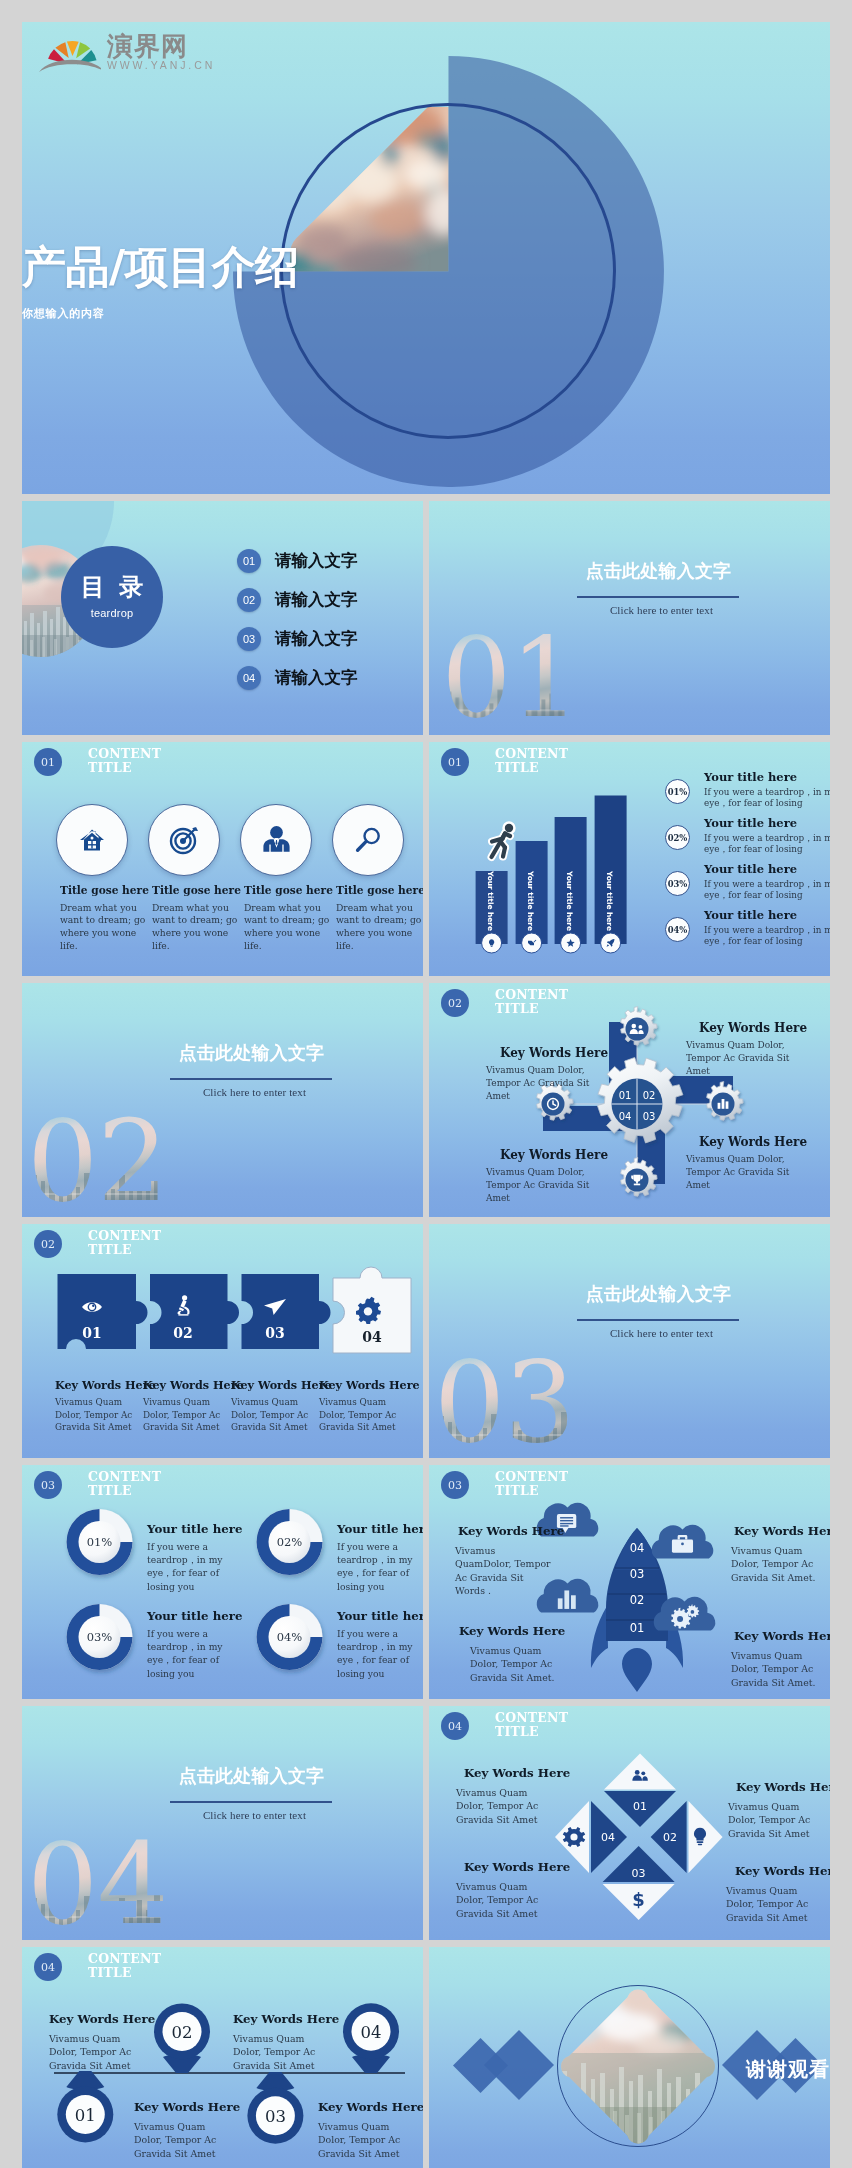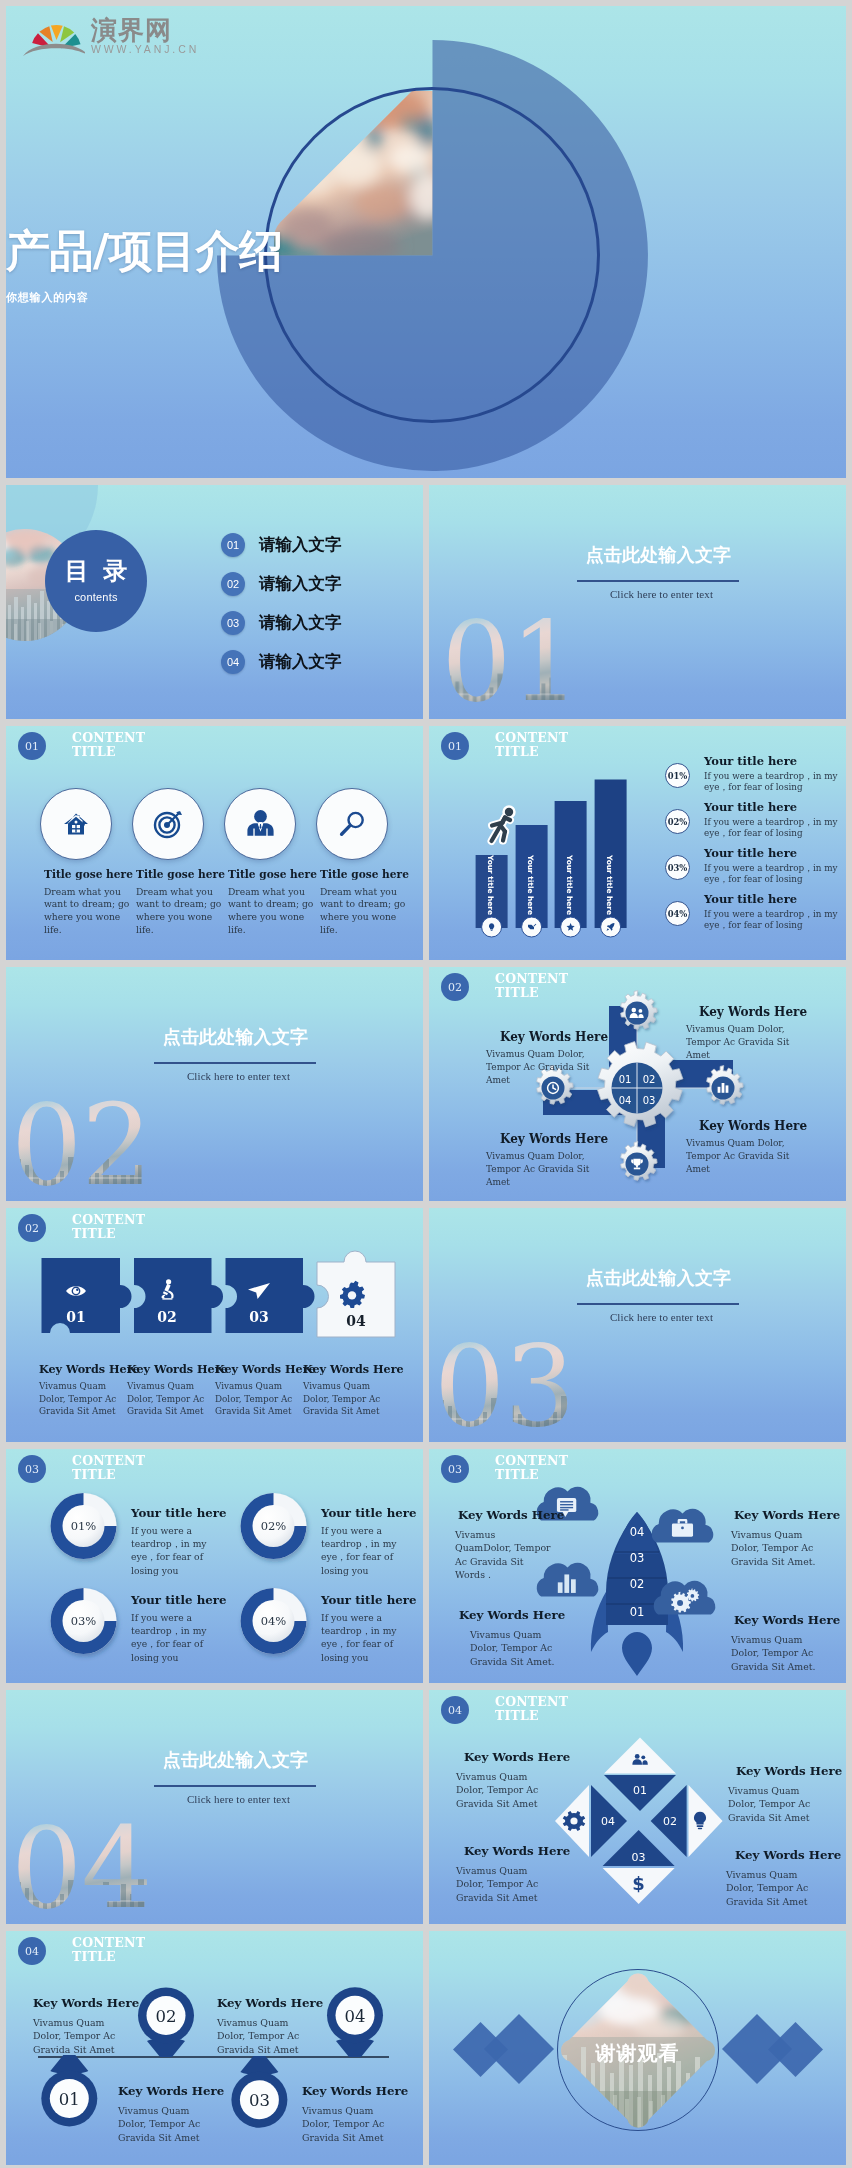--- a/index.html
+++ b/index.html
@@ -1,18 +1,18 @@
 <!DOCTYPE html>
 <html><head>
 <meta charset="utf-8">
 <title>Presentation Template Preview</title>
 <style>
 *{margin:0;padding:0;box-sizing:border-box}
 html,body{width:852px;height:2168px;background:#d4d4d4;font-family:"Liberation Sans",sans-serif;overflow:hidden}
-.page{width:852px;height:2168px;padding:6px;display:flex;flex-direction:column}
+.page{width:852px;height:2168px;padding:22px;display:flex;flex-direction:column}
 .row{display:flex;margin-bottom:7px}
 .row:last-child{margin-bottom:0}
 .slide{width:417px;height:234px;position:relative;overflow:hidden;
   background:linear-gradient(180deg,#ace5e8 0%,#a6dfe9 16%,#9ccce9 40%,#8cbae7 66%,#7fa9e3 88%,#7ba5e2 100%)}
 .slide+.slide{margin-left:6px}
 .slide.cover{width:840px;height:472px}
 
 
 .logo{position:absolute;left:15px;top:8px;display:flex;align-items:flex-end;z-index:30}
 .logo-mark{width:64px;height:42px;display:block;margin-bottom:-2px}
@@ -133,21 +133,21 @@
 
 
 .tl-art{position:absolute;left:0;top:0;width:417px;height:234px;z-index:5}
 .tlblk{position:absolute;z-index:7;width:102px}
 .tl-t{font-family:"DejaVu Serif",serif;font-size:11.8px;font-weight:700;color:#0f1b27;line-height:1;white-space:nowrap}
 .tl-p{font-family:"DejaVu Serif",serif;font-size:9.4px;color:#2c3a4a;line-height:1.44;margin-top:6px}
 
 
 .tk-ring{position:absolute;left:128px;top:38px;width:162px;height:162px;border:1.6px solid #2a4d8e;border-radius:50%;z-index:6}
 .tk-art{position:absolute;left:0;top:0;width:417px;height:234px;z-index:5}
-.tk-text{position:absolute;left:0;right:0;top:109px;text-align:center;z-index:9;
+.tk-text{position:absolute;left:0;right:0;top:109px;text-align:right;z-index:9;
   font-family:"DejaVu Sans",sans-serif;font-size:20px;font-weight:700;color:#fff;letter-spacing:1px}
 </style>
 </head>
 <body>
 
 <div class="page">
 
   <div class="row">
   <div class="slide cover">
 
@@ -278,21 +278,21 @@
           <rect x="20" y="136" width="3" height="20"></rect>
               <rect x="32" y="138" width="3" height="18"></rect>
           <rect x="44" y="136" width="3" height="20"></rect>
               <rect x="56" y="139" width="3" height="17"></rect>
         </g>
       </g>
     </svg>
 
     <div class="toc-badge">
       <span class="toc-badge-cn">目 录</span>
-      <span class="toc-badge-en">contents</span>
+      <span class="toc-badge-en">teardrop</span>
     </div>
 
     <div class="toc-list">
       <div class="toc-item">
         <span class="toc-num">01</span>
         <span class="toc-lbl">请输入文字</span>
       </div>
       <div class="toc-item">
         <span class="toc-num">02</span>
         <span class="toc-lbl">请输入文字</span>

